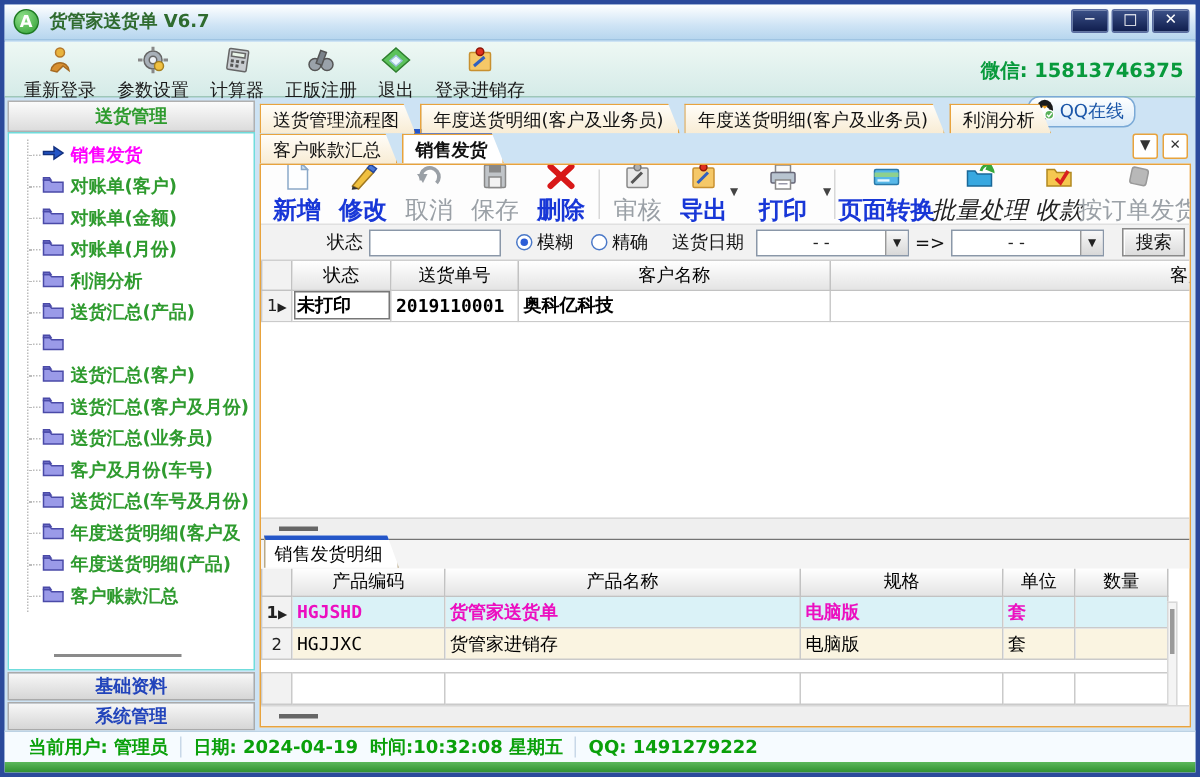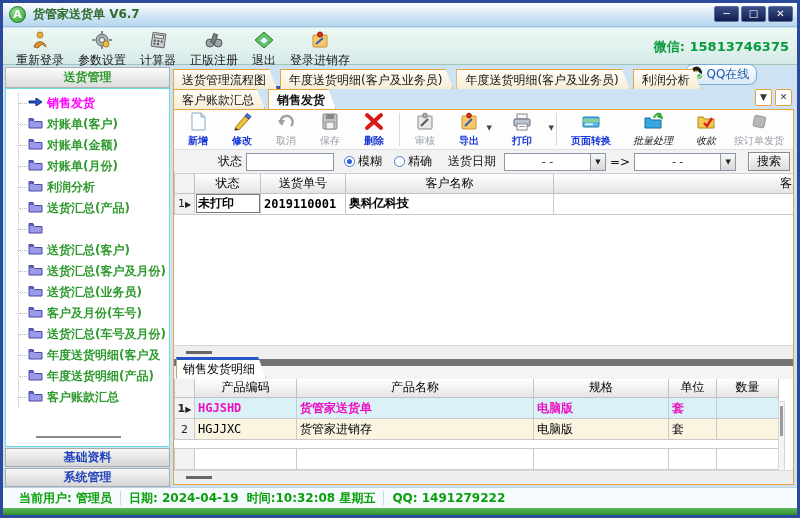--- a/index.html
+++ b/index.html
@@ -45,21 +45,21 @@
 .tab { border:1px solid #e8a33d; border-bottom:none; background:linear-gradient(#fffdf8,#f8ecd4); padding:2px 10px 0 8px; font-size:12px; color:#111; white-space:nowrap; clip-path:polygon(0 0,calc(100% - 8px) 0,100% 100%,0 100%); margin-right:3px; cursor:pointer; }
 .tab.active { background:#fff; font-weight:bold; }
 .blue-underline { position:absolute; left:103px; top:17px; width:52px; height:4px; background:#2456c8; }
 .tab-ctrl { position:absolute; top:0px; width:17px; height:17px; border:1px solid #e8a33d; background:#fff; text-align:center; line-height:15px; font-size:9px; color:#333; cursor:pointer; border-radius:2px; }
 .content { flex:1; border:1px solid #e8a33d; background:#fff; display:flex; flex-direction:column; overflow:hidden; }
 
 
 .doctb { height:40px; flex:none; background:#fdfdfd; border-bottom:1px solid #e0e0e0; display:flex; align-items:stretch; padding:1px 2px; }
 .dbtn { width:44px; display:flex; flex-direction:column; align-items:center; justify-content:center; cursor:pointer; position:relative; }
 .dbtn svg { width:20px; height:19px; }
-.dbtn .lbl { font-size:10px; white-space:nowrap; }
+.dbtn .lbl { font-size:16px; white-space:nowrap; }
 .dbtn.blue .lbl { color:#1837d7; font-weight:bold; }
 .dbtn.gray .lbl { color:#9aa0a6; }
 .dbtn.dark .lbl { color:#222;font-style:italic; }
 .dbtn.wide { width:62px; }
 .ddarrow { position:absolute; right:-1px; bottom:16px; font-size:7px; color:#444; }
 .vsep { width:1px; background:#d8d8d8; margin:2px 3px; }
 
 
 .filterrow { height:24px; flex:none; background:#f2f2f2; border-bottom:1px solid #cfcfcf; display:flex; align-items:center; font-size:12px; color:#111; }
 .filterrow .flabel { margin-left:0; white-space:nowrap; }
@@ -79,21 +79,21 @@
 .grid td.rowno, .grid th.rowno { background:#f2f2f2; text-align:center; font-size:11px; color:#222; padding:0 1px; }
 .masterwrap { flex:none; overflow:hidden; }
 .master-empty { flex:1; background:#fff; }
 .hscroll { height:14px; flex:none; background:#efefef; border-top:1px solid #d8d8d8; position:relative; }
 .hscroll .thumb { position:absolute; left:12px; top:5px; width:26px; height:3px; background:#666; }
 td.focuscell { outline:1px solid #777; outline-offset:-2px; }
 .bold { font-weight:bold; }
 .mono { font-family:"DejaVu Sans Mono","Liberation Mono",monospace; }
 
 
-.dtabs { height:20px; flex:none; display:flex; background:#f4f4f4; border-top:7px solid #737373; padding-left:2px; align-items:flex-end; }
+.dtabs { height:20px; flex:none; display:flex; background:#f4f4f4; border-top:1px solid #737373; padding-left:2px; align-items:flex-end; }
 .dtab { border:1px solid #b9a988; border-bottom:none; border-top:3px solid #2456c8; background:#fff; font-size:12px; padding:1px 10px 1px 6px; clip-path:polygon(0 0,calc(100% - 8px) 0,100% 100%,0 100%); }
 .detailwrap { flex:none; position:relative; overflow:hidden; }
 tr.hl td { background:#daf2f7; color:#ec0fc0; font-weight:bold; }
 tr.cream td { background:#faf4e1; }
 .vscroll { position:absolute; right:8px; top:22px; width:7px; height:72px; background:#f4f4f4; border:1px solid #d8d8d8; }
 .vscroll .vthumb { position:absolute; left:1px; top:4px; width:3px; height:30px; background:#9a9a9a; }
 .blankstrip { height:8px; background:#fff; flex:none; }
 
 
 .statusbar { position:absolute; left:0; right:0; bottom:7px; height:21px; background:#f6fbff; border-top:1px solid #bcd2e4; display:flex; align-items:center; color:#0aa00a; font-weight:bold; font-size:12px; white-space:nowrap; overflow:hidden; }

